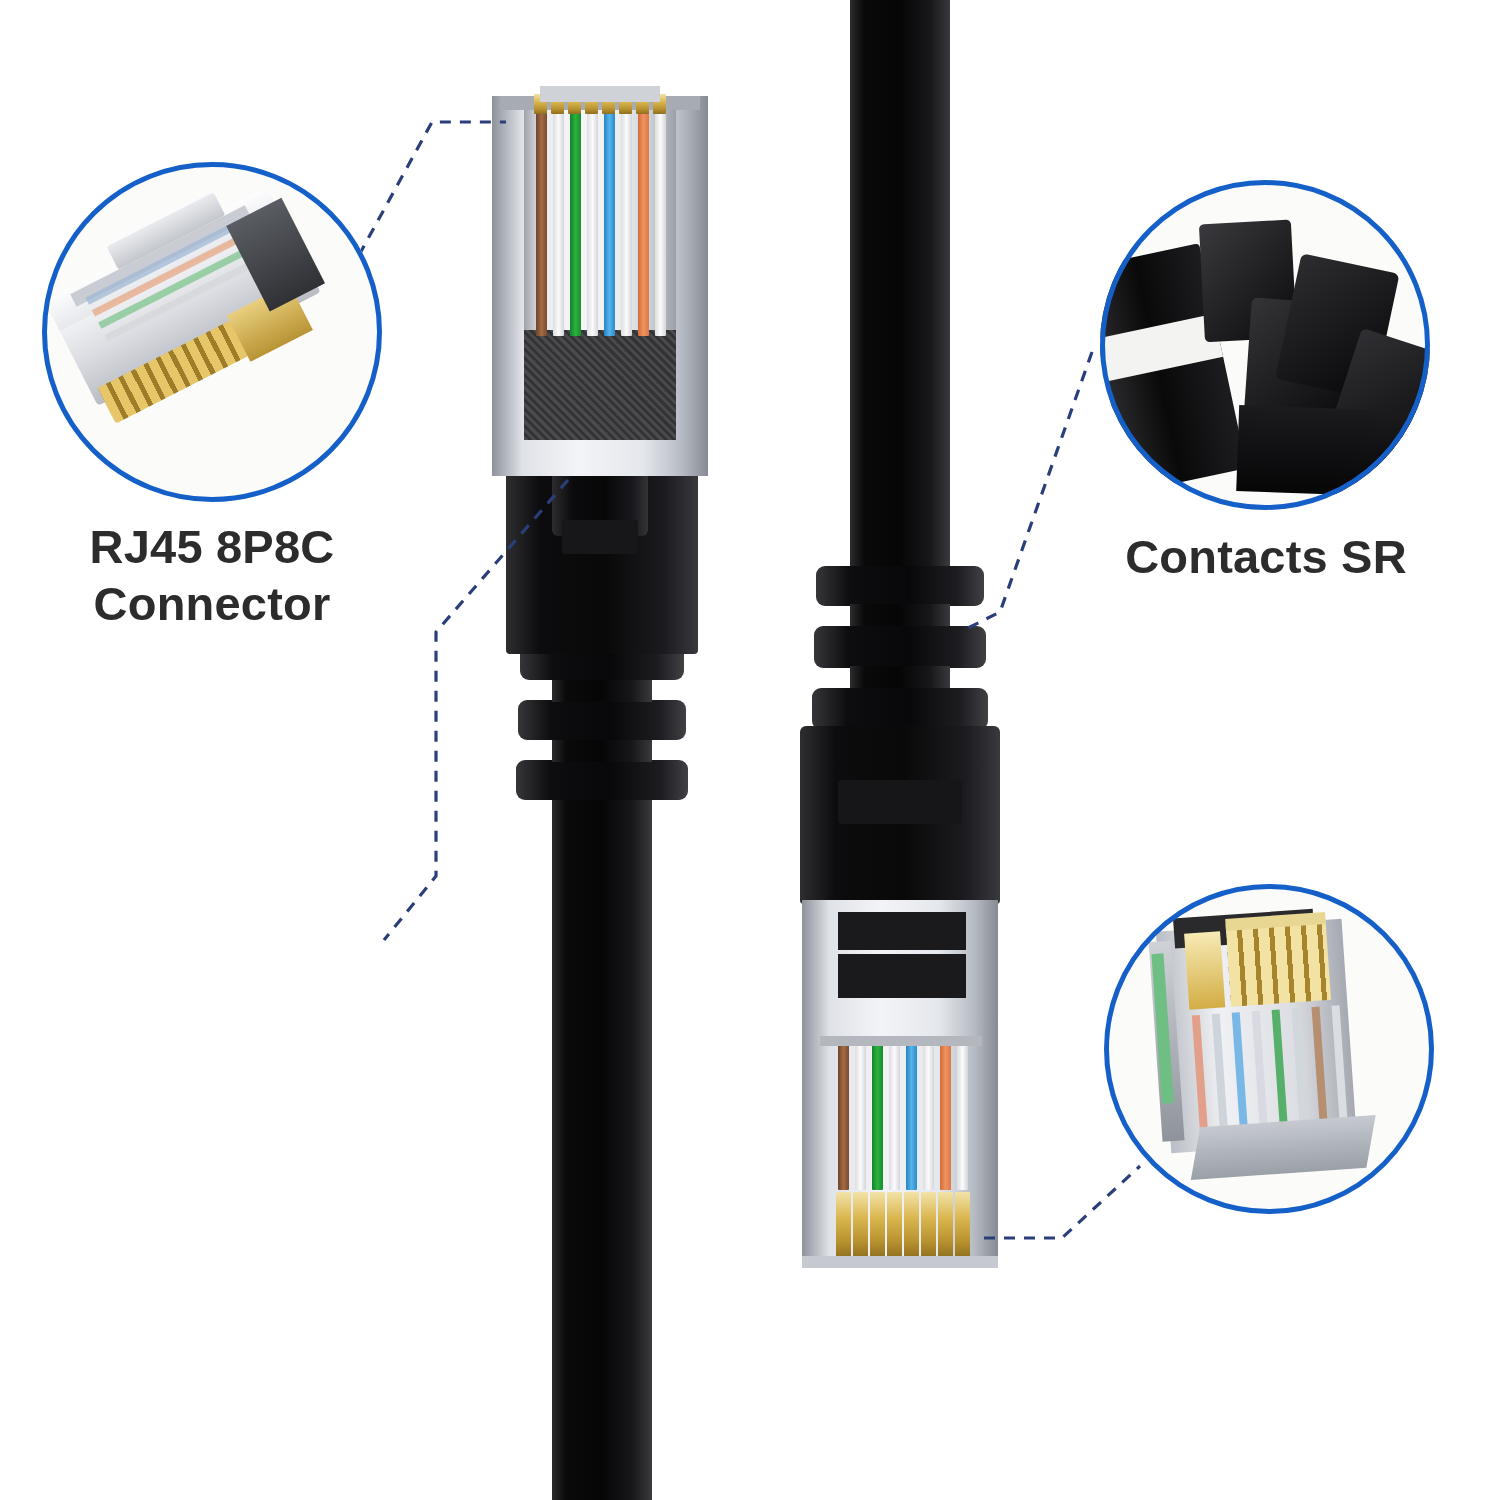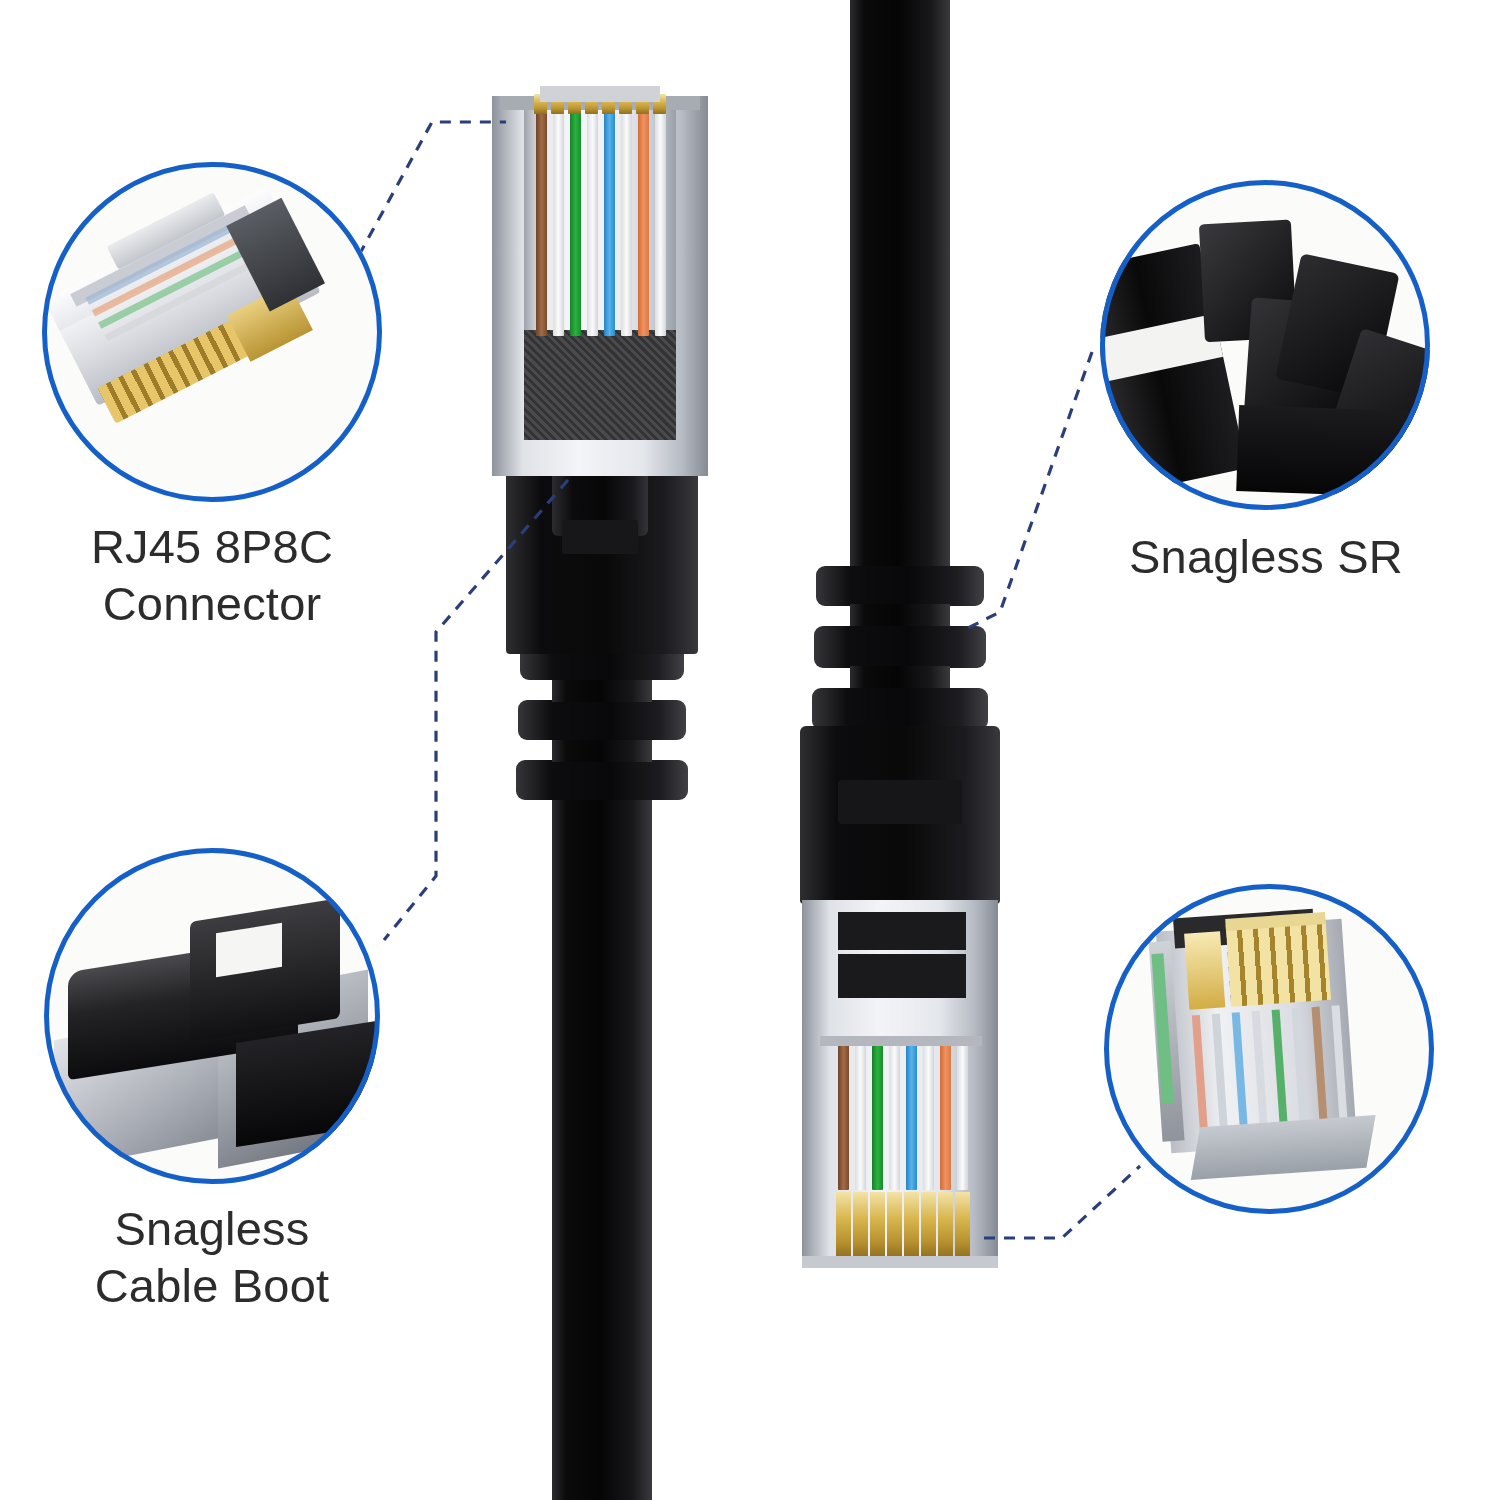--- a/index.html
+++ b/index.html
@@ -22,21 +22,21 @@
     box-sizing:border-box;
     border:5px solid #1560c8;
     pointer-events:none;
   }
   .caption{
     position:absolute;text-align:center;
     color:#2c2c2c;
     font-size:47px;line-height:1.22;
     letter-spacing:.2px;
     white-space:pre-line;
-    font-weight:400;
+    font-weight:700;
   }
 
   
   .cable{
     position:absolute;
     background:linear-gradient(90deg,#2b2b2d 0%,#0a0a0b 14%,#050506 48%,#17171a 80%,#3a3a3e 100%);
   }
   .boot{
     position:absolute;border-radius:6px;
     background:linear-gradient(90deg,#2e2e31 0%,#0c0c0e 18%,#090909 52%,#1b1b1f 82%,#39393d 100%);
@@ -211,50 +211,23 @@
                     background:linear-gradient(135deg,#343438,#0a0a0b);transform:rotate(16deg);border-radius:6px;"></div>
         <div style="position:absolute;left:196px;top:86px;width:100px;height:128px;
                     background:linear-gradient(135deg,#2d2d31,#070708);transform:rotate(24deg);border-radius:6px;"></div>
         <div style="position:absolute;left:230px;top:176px;width:112px;height:130px;
                     background:linear-gradient(135deg,#303034,#060607);transform:rotate(30deg);border-radius:6px;"></div>
         <div style="position:absolute;left:120px;top:232px;width:220px;height:86px;
                     background:linear-gradient(180deg,#1b1b1e,#060607);transform:rotate(14deg);"></div>
       </div>
     </div>
     <div class="bubble-ring" style="left:0;top:0;width:330px;height:330px;"></div>
-    <div class="caption" style="left:-22px;top:348px;width:376px;">Snagless SR</div>
+    <div class="caption" style="left:-22px;top:348px;width:376px;">Contacts SR</div>
   </div>
 
-  <div class="callout" style="left:44px;top:848px;width:344px;height:470px;">
-    <div class="bubble" style="left:0;top:0;width:336px;height:336px;">
-      <div style="position:absolute;left:-4px;top:18px;width:344px;height:300px;">
-
-        <div style="position:absolute;left:14px;top:150px;width:250px;height:130px;
-                    background:linear-gradient(155deg,#e3e5e9,#a9adb5 55%,#787c84);
-                    transform:skewY(-11deg);"></div>
-        <div style="position:absolute;left:178px;top:118px;width:150px;height:170px;
-                    background:linear-gradient(160deg,#cfd2d8,#9498a0 60%,#6a6e76);
-                    transform:skewY(-11deg);"></div>
-
-        <div style="position:absolute;left:28px;top:88px;width:230px;height:108px;
-                    background:linear-gradient(180deg,#4a4a4e 0%,#232326 40%,#0c0c0e 100%);
-                    border-radius:14px 30px 6px 6px;transform:skewY(-9deg);"></div>
-        <div style="position:absolute;left:150px;top:44px;width:150px;height:120px;
-                    background:linear-gradient(180deg,#3d3d41,#111113);
-                    border-radius:6px;transform:skewY(-9deg);"></div>
-        <div style="position:absolute;left:176px;top:62px;width:66px;height:44px;
-                    background:#f5f5f4;transform:skewY(-9deg);"></div>
-        <div style="position:absolute;left:196px;top:166px;width:140px;height:104px;
-                    background:linear-gradient(180deg,#232327,#070708);transform:skewY(-9deg);"></div>
-      </div>
-    </div>
-    <div class="bubble-ring" style="left:0;top:0;width:336px;height:336px;"></div>
-    <div class="caption" style="left:-20px;top:352px;width:376px;">Snagless
-Cable Boot</div>
-  </div>
 
   <div class="callout" style="left:1104px;top:884px;width:344px;height:470px;">
     <div class="bubble" style="left:0;top:0;width:330px;height:330px;">
       <div style="position:absolute;left:18px;top:10px;width:300px;height:300px;transform:rotate(-4deg);">
 
         <div style="position:absolute;left:42px;top:30px;width:186px;height:222px;
                     background:linear-gradient(90deg,#b9bdc4,#f0f1f4 30%,#dcdee3 70%,#a5a9b1);"></div>
         <div style="position:absolute;left:34px;top:40px;width:22px;height:200px;
                     background:linear-gradient(180deg,#cfd2d7,#8f939b);"></div>
         <div style="position:absolute;left:36px;top:52px;width:12px;height:150px;background:#6fbf84;"></div>

